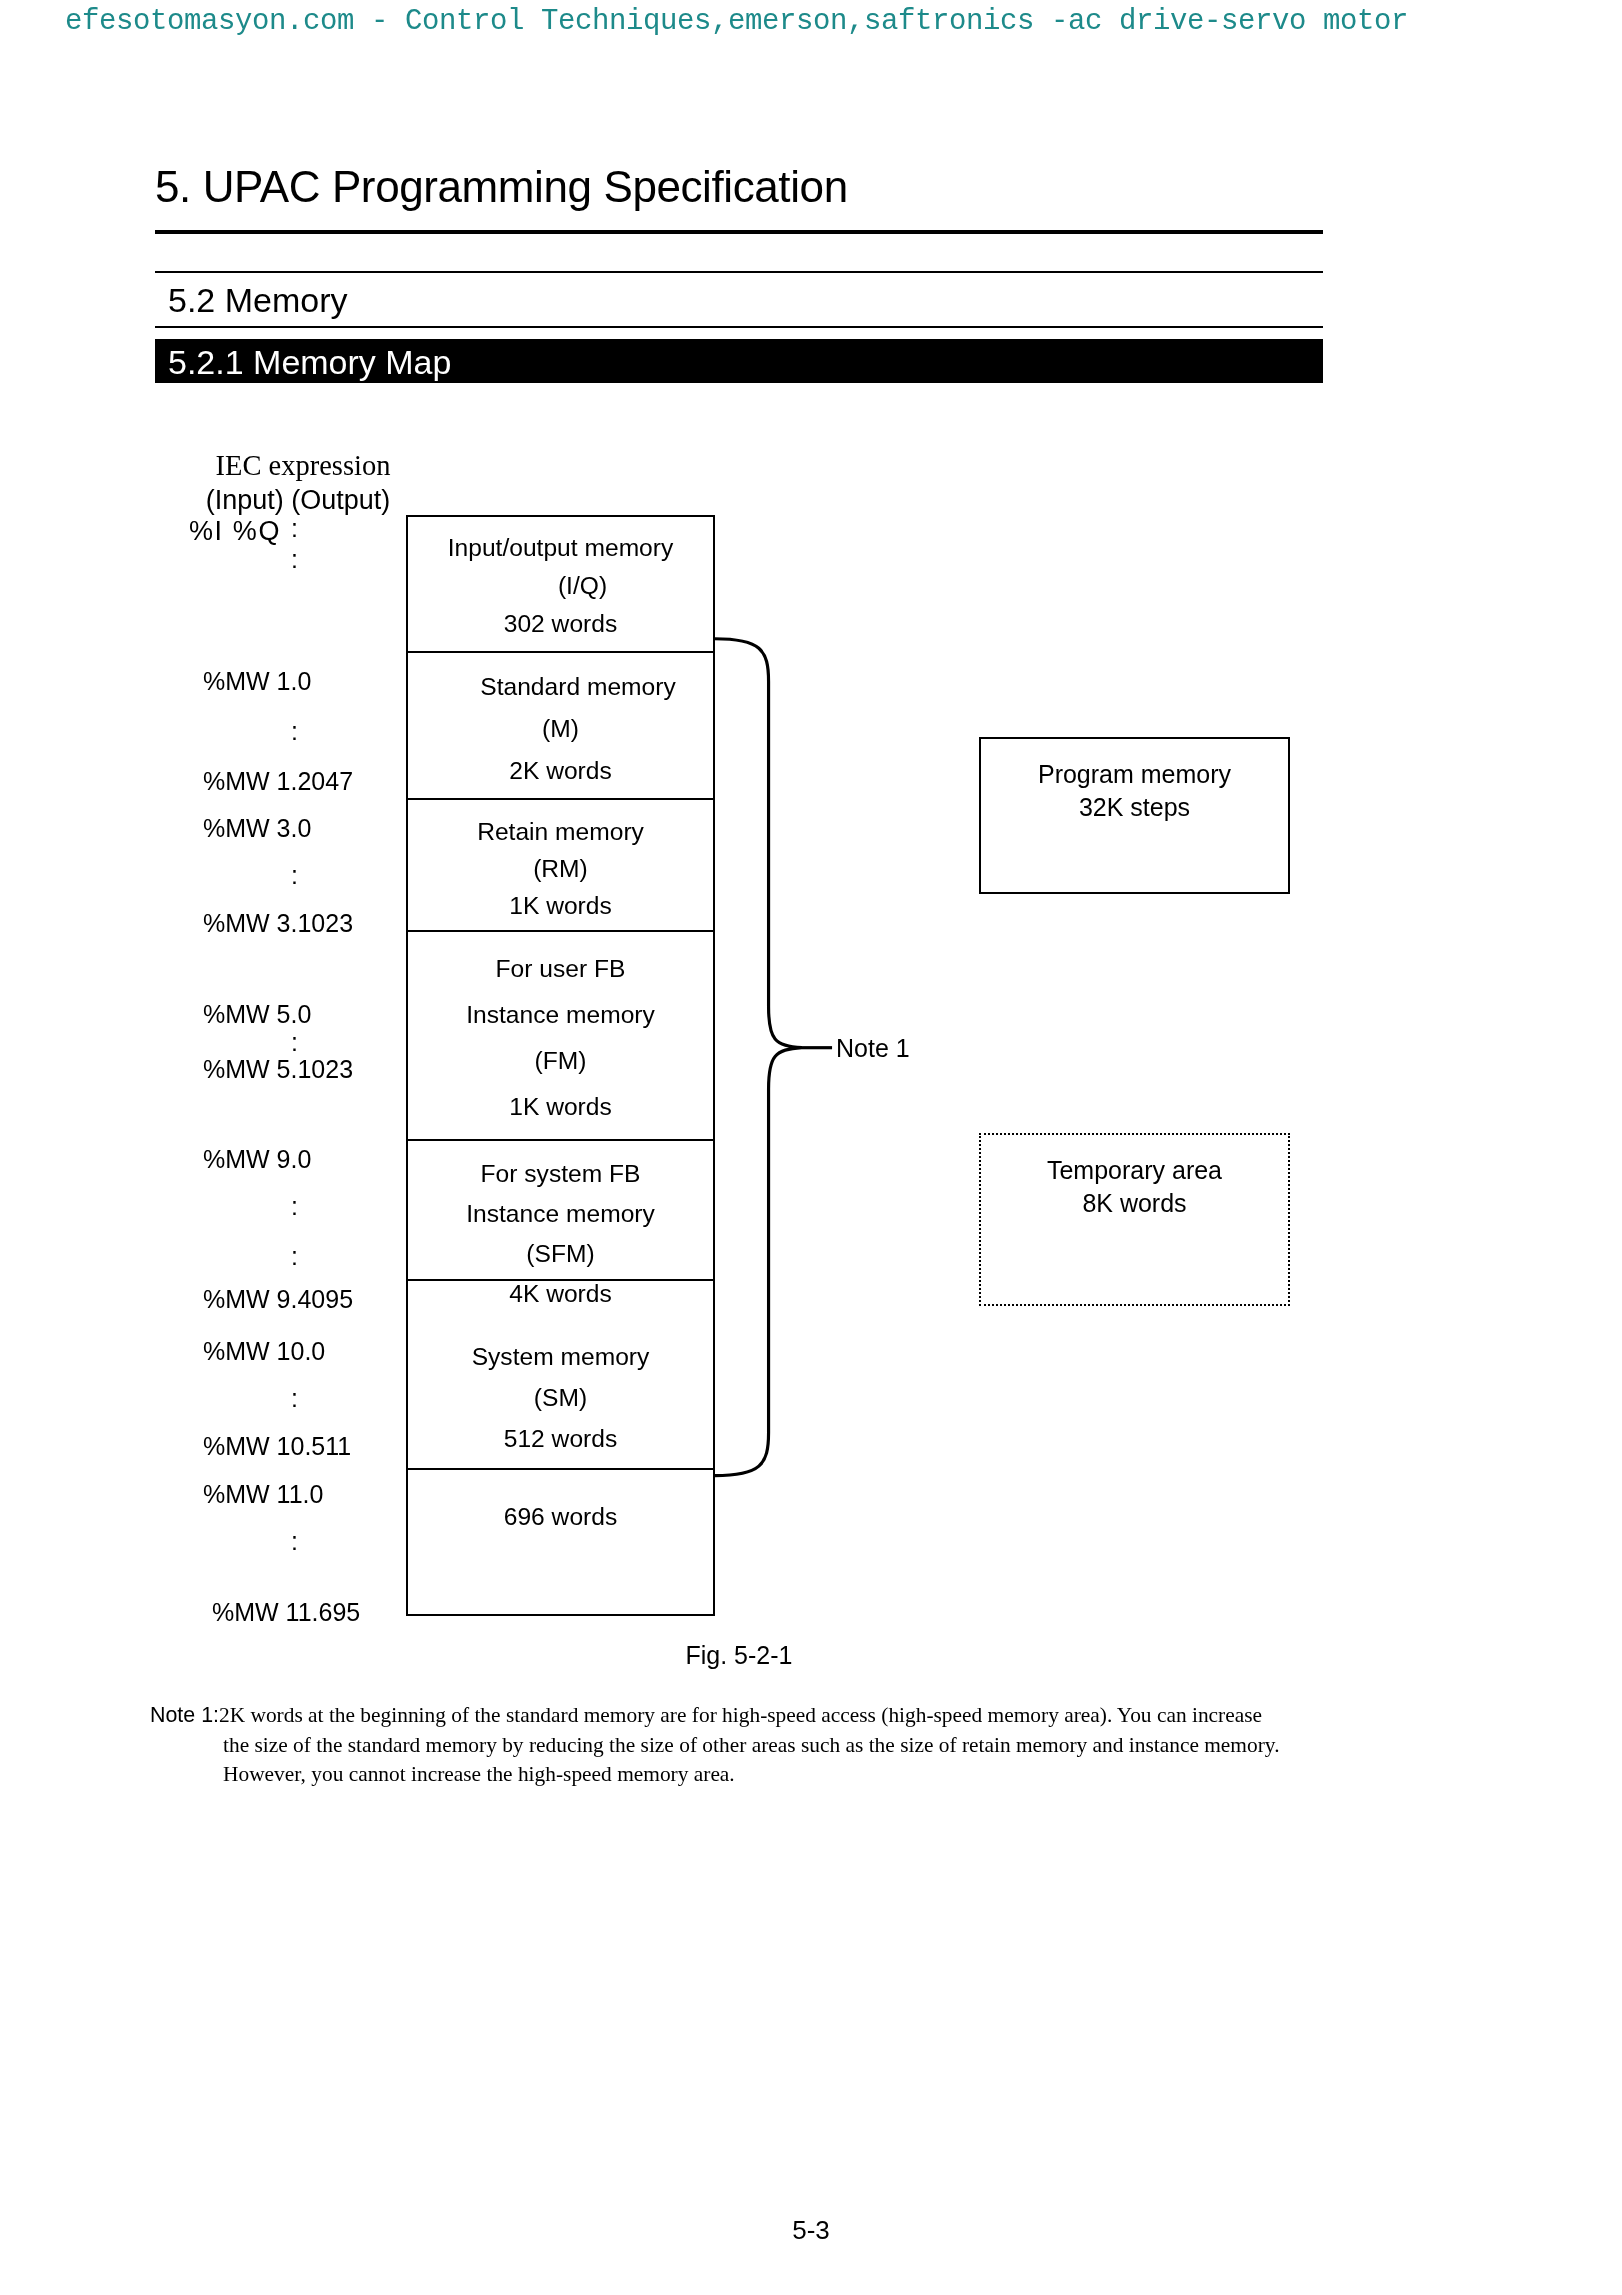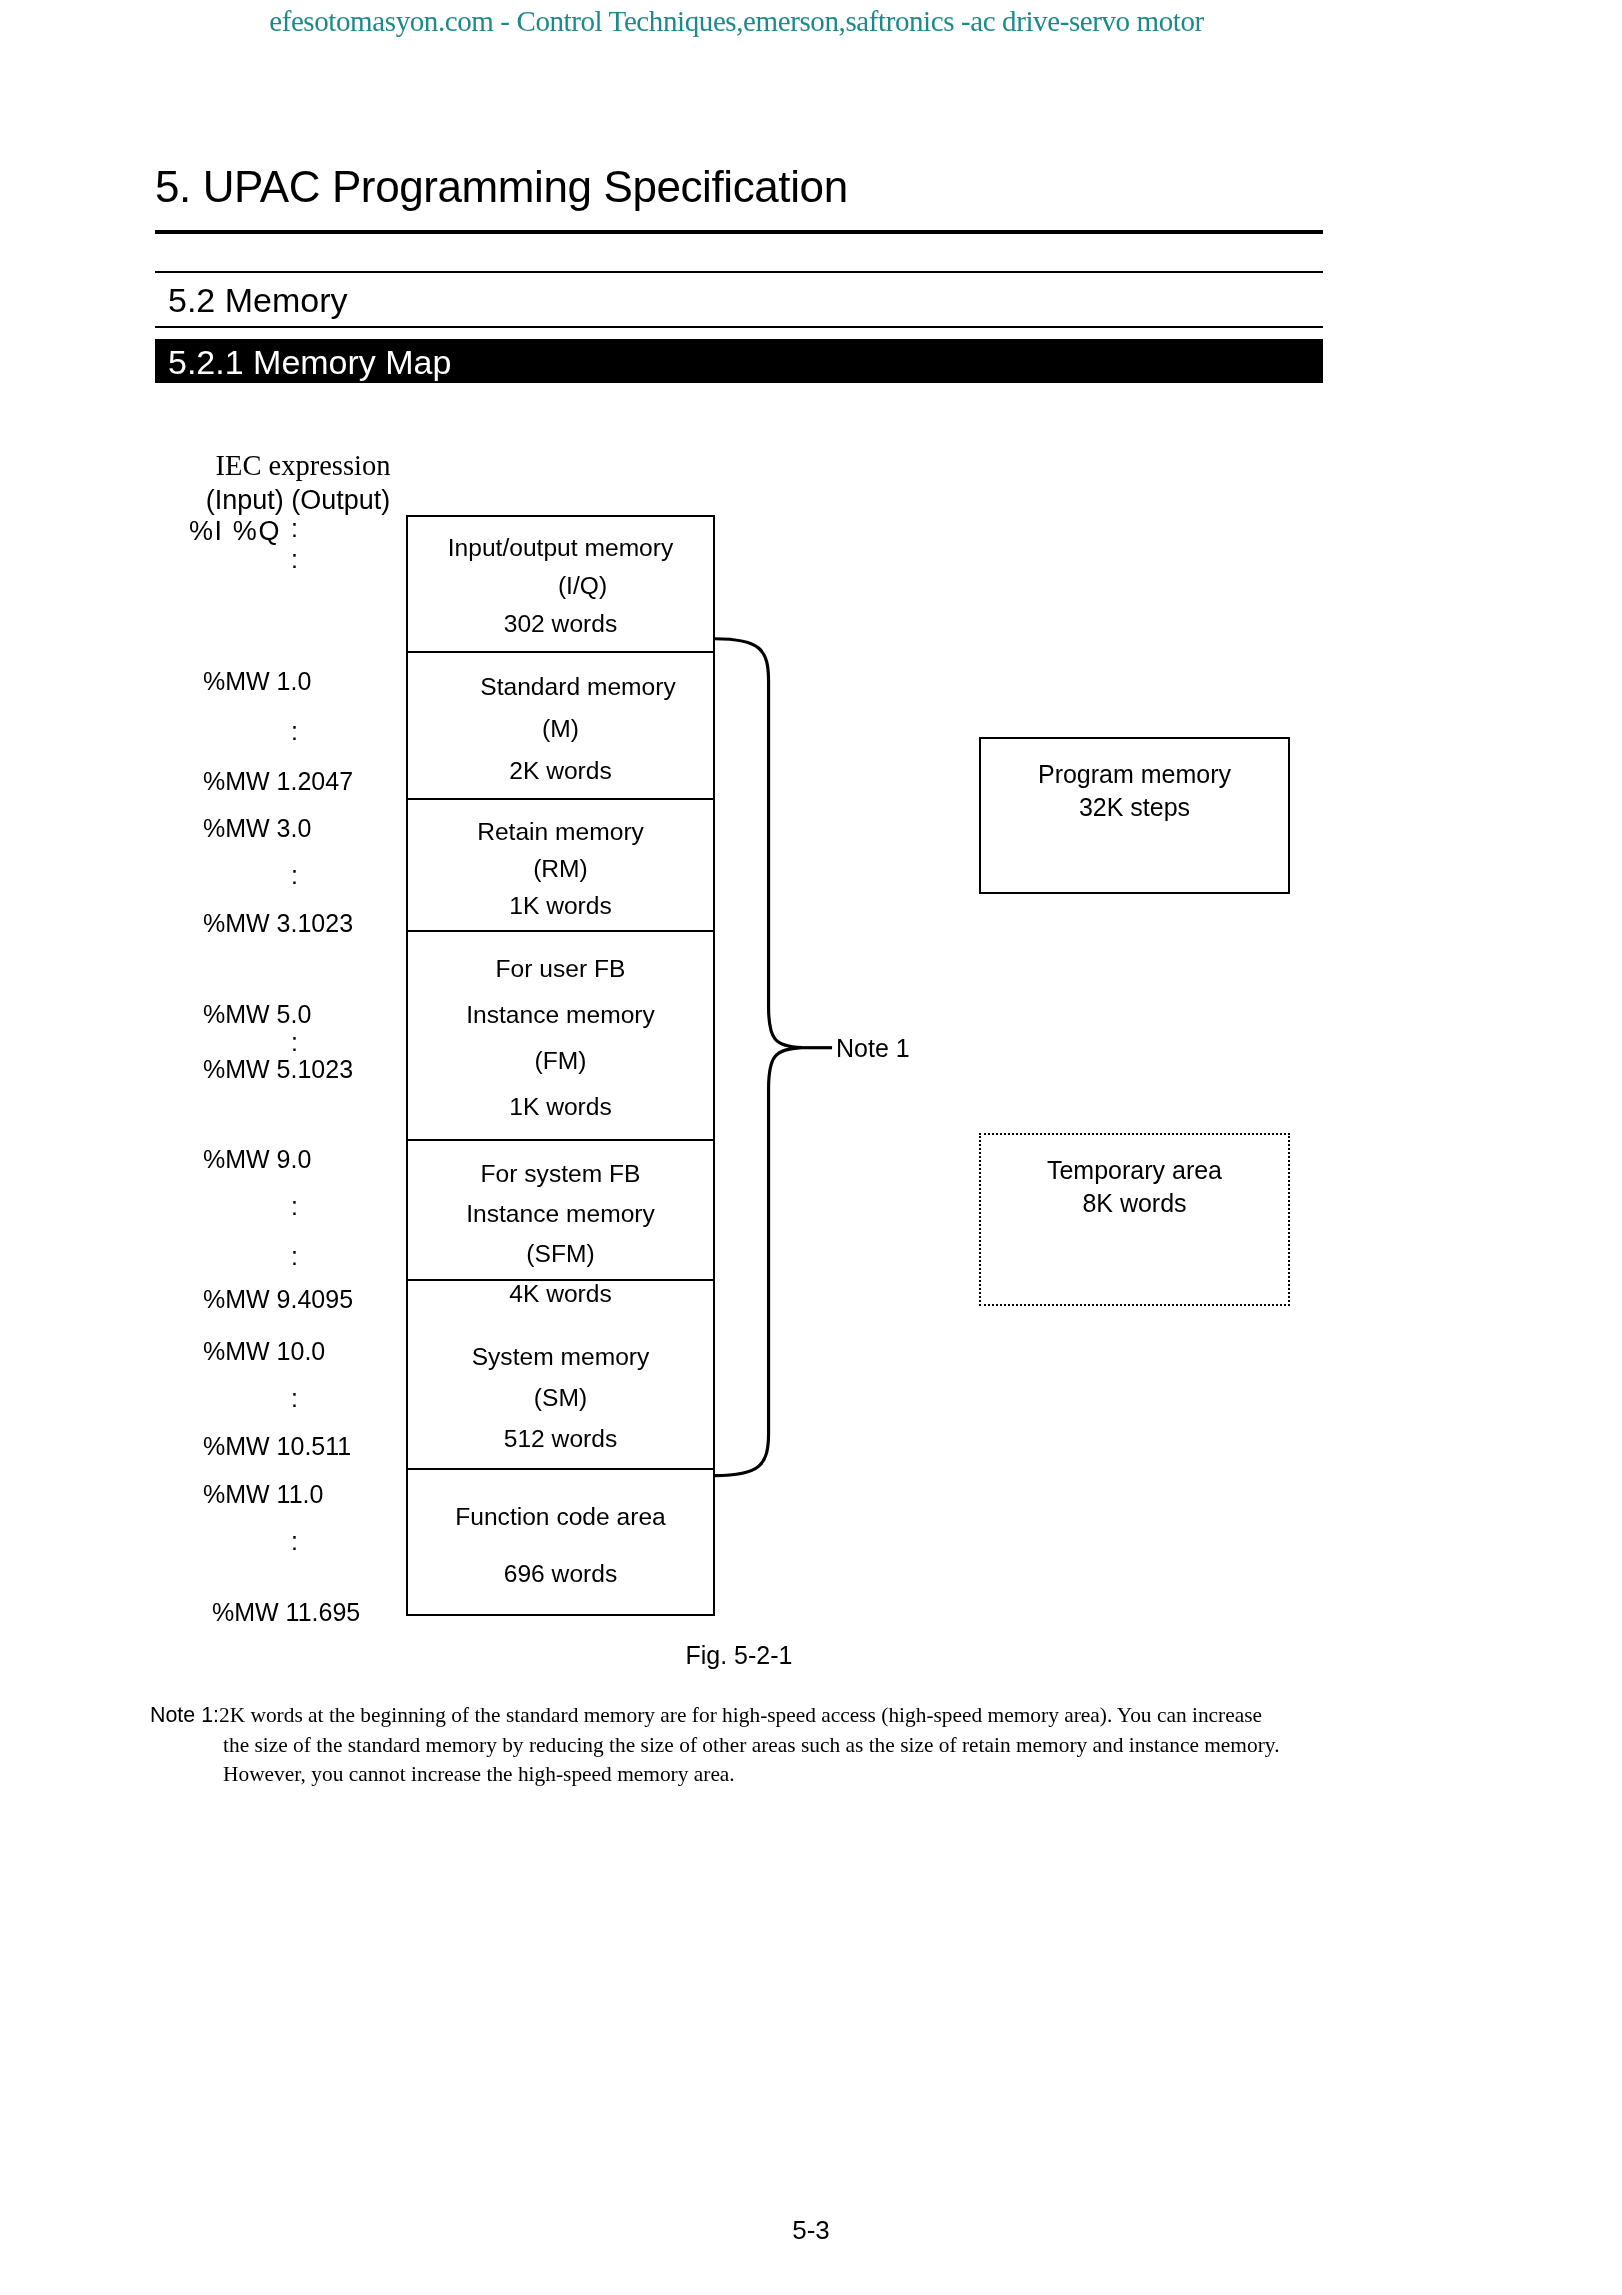--- a/index.html
+++ b/index.html
@@ -17,21 +17,21 @@
     color: #000000;
   }
 
   
   #site-banner {
     position: absolute;
     left: 0;
     top: 4.8px;
     width: 1473px;
     text-align: center;
-    font-family: Liberation Serif, serif;
+    font-family: Liberation Mono, monospace;
     font-size: 29px;
     letter-spacing: -0.4px;
     color: #1d8a8a;
     white-space: nowrap;
   }
 
   
   #chapter-title {
     position: absolute;
     left: 155px;
@@ -322,21 +322,20 @@
         <span class="mm-line" style="line-height: 40px;">Instance memory</span>
         <span class="mm-line" style="line-height: 40px;">(SFM)</span>
         <span class="mm-line" style="line-height: 40px;">4K words</span>
       </div>
       <div class="mm-row" style="top: 806px; height: 147px; padding-top: 13.2px;">
         <span class="mm-line" style="line-height: 41px;">System memory</span>
         <span class="mm-line" style="line-height: 41px;">(SM)</span>
         <span class="mm-line" style="line-height: 41px;">512 words</span>
       </div>
       <div class="mm-row" style="top: 953px; height: 146px; padding-top: 18.3px;">
-        <span class="mm-line" style="line-height: 57px;">Function code area</span>
         <span class="mm-line" style="line-height: 57px;">696 words</span>
       </div>
     </div>
 
   <svg id="brace-svg" viewBox="0 0 160 1070" preserveAspectRatio="none">
     <path d="M 2 6
              C 60 6, 70 20, 70 60
              L 70 470
              C 70 512, 78 520, 112 522
              C 78 524, 70 532, 70 574

